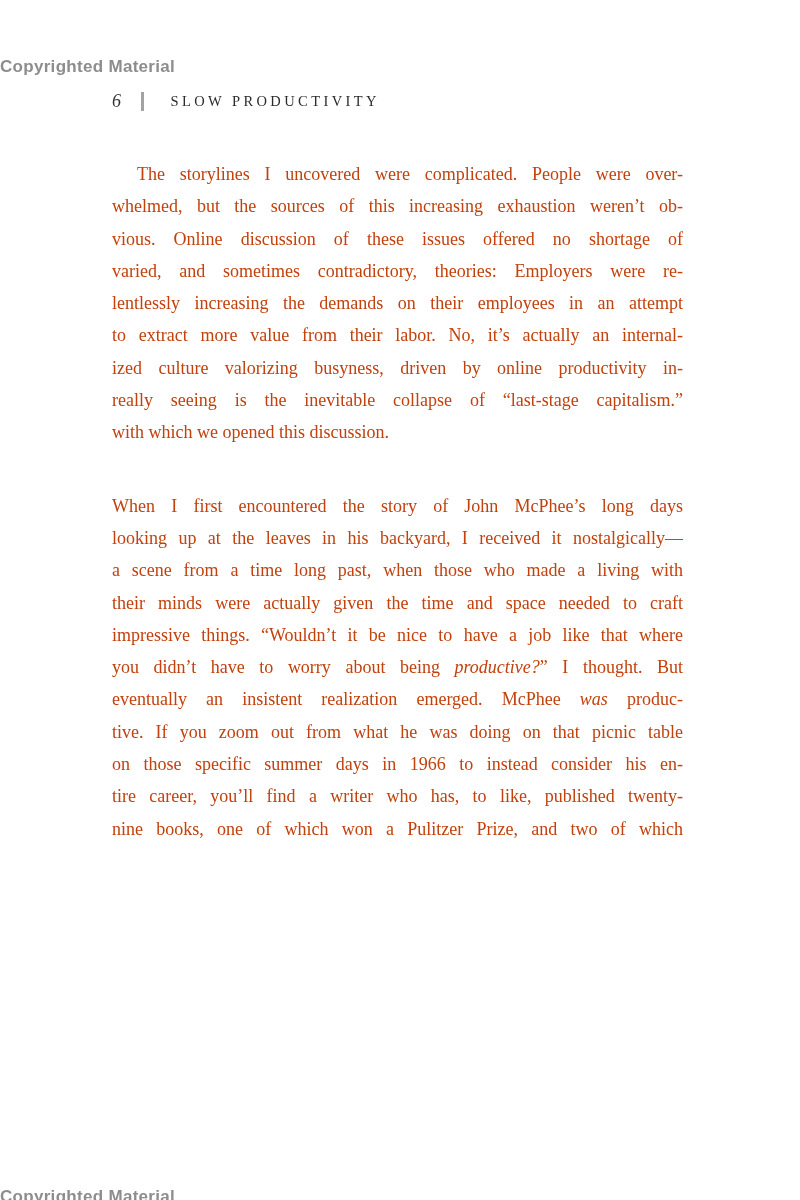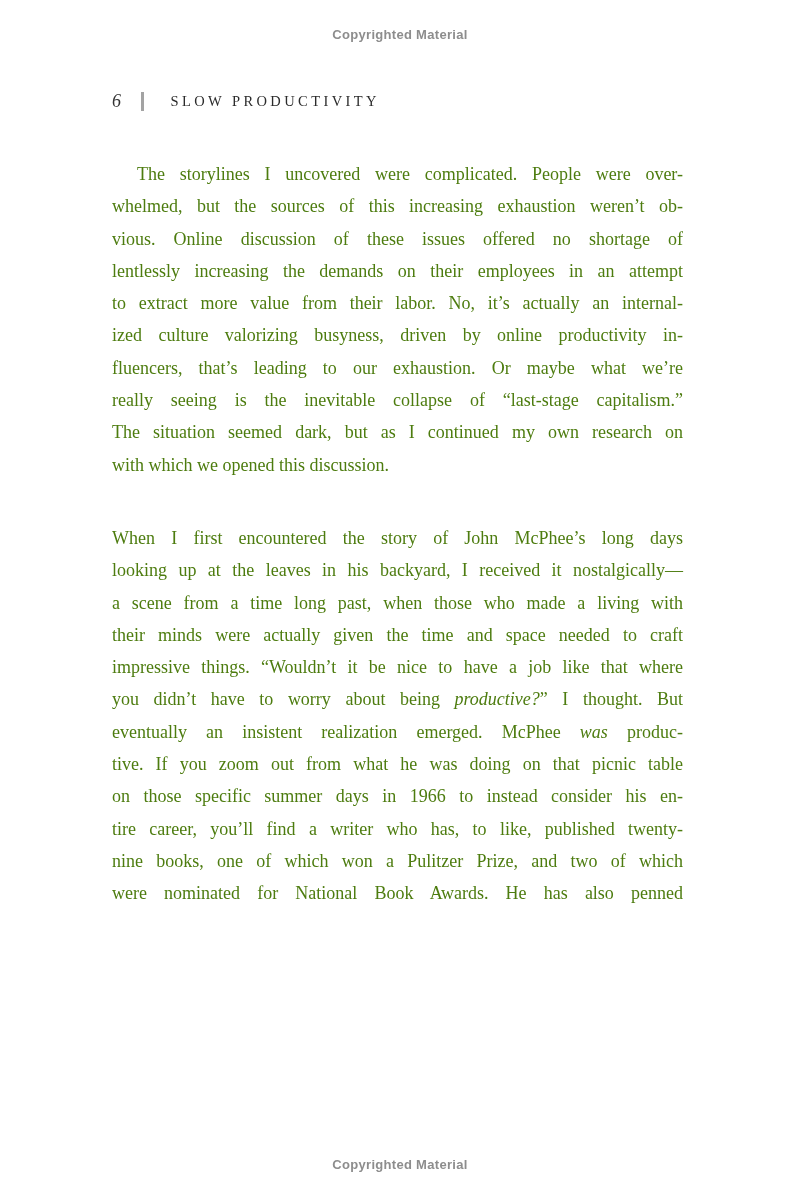--- a/index.html
+++ b/index.html
@@ -9,26 +9,26 @@
     width: 800px;
     height: 1200px;
     background: #ffffff;
     overflow: hidden;
     font-family: "Liberation Serif", serif;
   }
   .copyright {
     position: absolute;
     left: 0;
     width: 800px;
-    text-align: center;
     font-family: "Liberation Sans", sans-serif;
     font-weight: 700;
-    font-size: 13px;
+    font-size: 17px;
     letter-spacing: 0.3px;
     color: #8d8d8d;
+    margin-top: 30px;
   }
   .copyright.top { top: 27px; }
   .copyright.bottom { top: 1157px; }
   .running-head {
     position: absolute;
     left: 112px;
     top: 91px;
     width: 571px;
     display: flex;
     align-items: center;
@@ -53,21 +53,21 @@
     color: #2b2b2b;
     white-space: nowrap;
   }
   .body-text {
     position: absolute;
     left: 112px;
     top: 158px;
     width: 571px;
     font-size: 18px;
     line-height: 32.3px;
-    color: #4d7c0f;
+    color: #c2410c;
   }
   .para + .para { margin-top: 41px; }
   .line {
     text-align: justify;
     text-align-last: justify;
   }
   .line.indent { text-indent: 25px; }
   .line.lastline { text-align-last: left; }
   .line em { font-style: italic; }
 </style>
@@ -82,39 +82,37 @@
     <span class="page-number">6</span>
     <span class="head-rule"></span>
     <span class="running-title">SLOW PRODUCTIVITY</span>
   </div>
 
   <div class="body-text">
     <div class="para">
         <div class="line indent">The storylines I uncovered were complicated. People were over-</div>
         <div class="line">whelmed, but the sources of this increasing exhaustion weren’t ob-</div>
         <div class="line">vious. Online discussion of these issues offered no shortage of</div>
+        <div class="line">varied, and sometimes contradictory, theories: Employers were re-</div>
         <div class="line">lentlessly increasing the demands on their employees in an attempt</div>
         <div class="line">to extract more value from their labor. No, it’s actually an internal-</div>
         <div class="line">ized culture valorizing busyness, driven by online productivity in-</div>
-        <div class="line">fluencers, that’s leading to our exhaustion. Or maybe what we’re</div>
         <div class="line">really seeing is the inevitable collapse of “last-stage capitalism.”</div>
-        <div class="line">The situation seemed dark, but as I continued my own research on</div>
         <div class="line lastline">with which we opened this discussion.</div>
       </div>
     <div class="para">
         <div class="line">When I first encountered the story of John McPhee’s long days</div>
         <div class="line">looking up at the leaves in his backyard, I received it nostalgically—</div>
         <div class="line">a scene from a time long past, when those who made a living with</div>
         <div class="line">their minds were actually given the time and space needed to craft</div>
         <div class="line">impressive things. “Wouldn’t it be nice to have a job like that where</div>
         <div class="line">you didn’t have to worry about being <em>productive?</em>” I thought. But</div>
         <div class="line">eventually an insistent realization emerged. McPhee <em>was</em> produc-</div>
         <div class="line">tive. If you zoom out from what he was doing on that picnic table</div>
         <div class="line">on those specific summer days in 1966 to instead consider his en-</div>
         <div class="line">tire career, you’ll find a writer who has, to like, published twenty-</div>
         <div class="line">nine books, one of which won a Pulitzer Prize, and two of which</div>
-        <div class="line">were nominated for National Book Awards. He has also penned</div>
       </div>
   </div>
 
   <div class="copyright bottom">Copyrighted Material</div>
 
 </div>
 
 </body></html>

